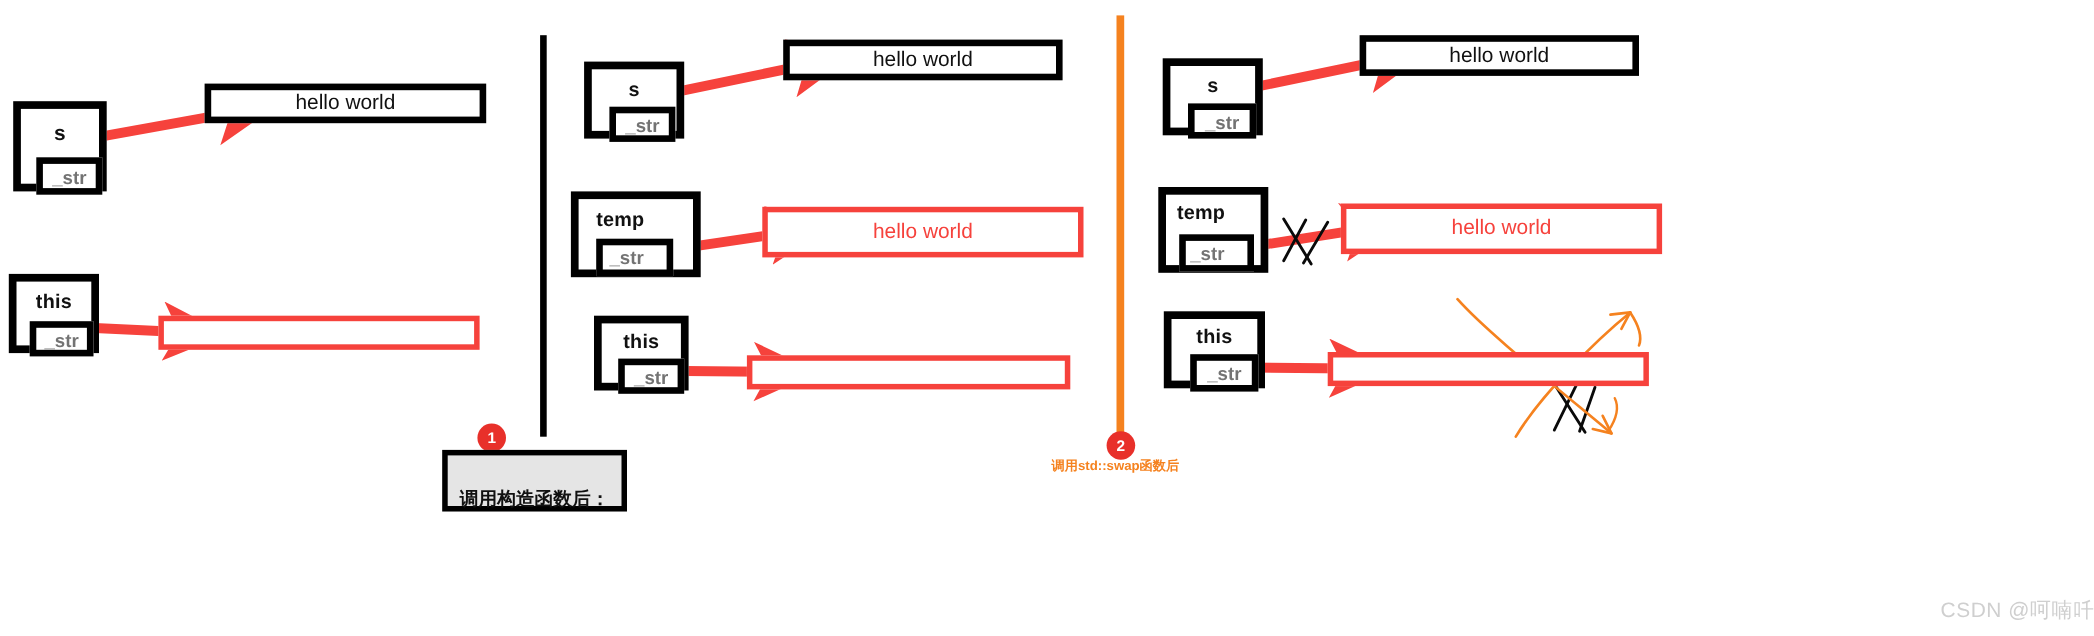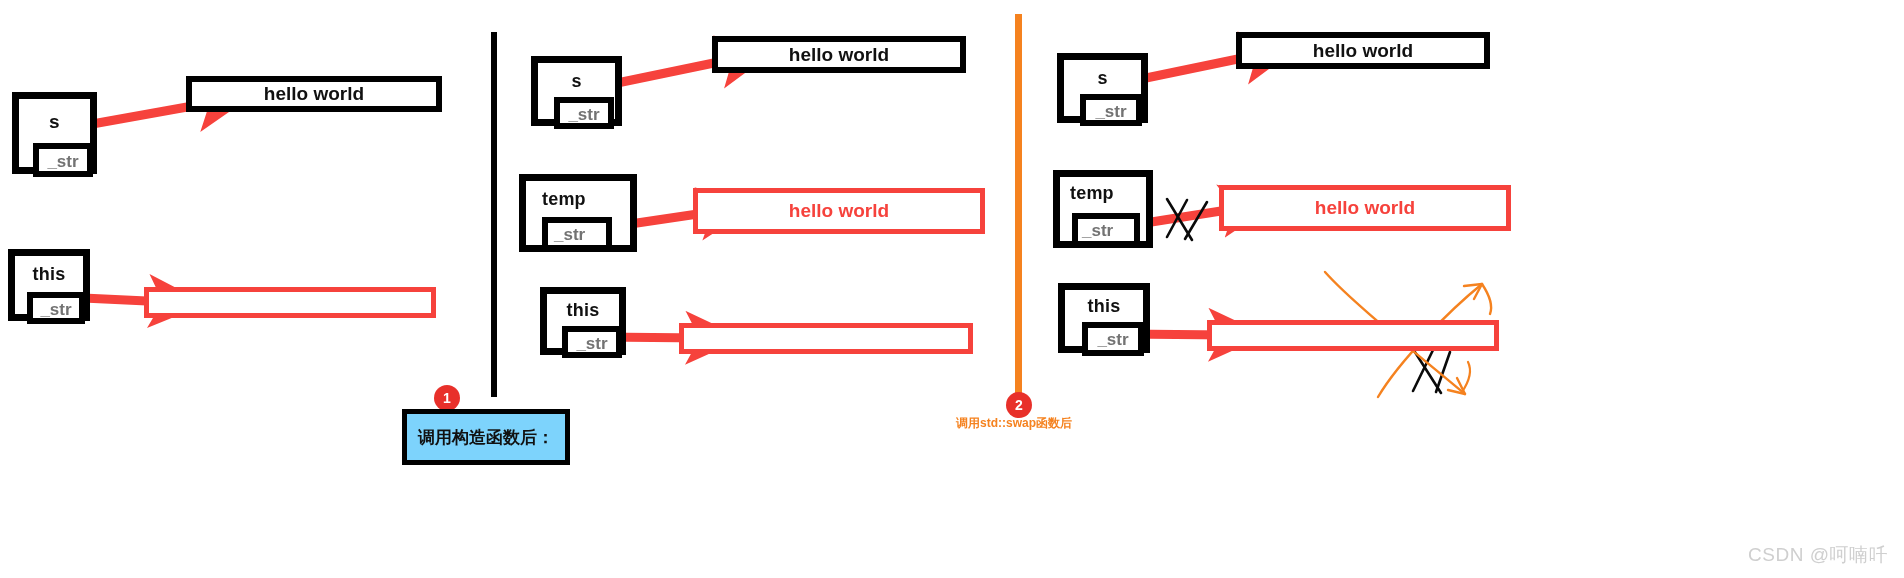--- a/index.html
+++ b/index.html
@@ -53,21 +53,21 @@
   }
 
   
   .heapbox {
     position: absolute;
     box-sizing: border-box;
     background: #ffffff;
     display: flex;
     align-items: center;
     justify-content: center;
-    font-weight: bold;
+    font-weight: normal;
     white-space: nowrap;
   }
   .heapbox.black {
     border: 6px solid #000000;
     color: #111111;
   }
   .heapbox.red {
     border: 5px solid #f6423c;
     color: #f6423c;
   }
@@ -112,24 +112,24 @@
     align-items: center;
     justify-content: center;
     line-height: 1;
   }
 
   
   .caption-box {
     position: absolute;
     box-sizing: border-box;
     border: 5px solid #000000;
-    background: #7dd3fc;
+    background: #e5e5e5;
     color: #111111;
     font-weight: bold;
-    padding-top: 12px;
+    padding-top: 28px;
     text-align: center;
     white-space: nowrap;
   }
   .caption-plain {
     position: absolute;
     color: #f5821f;
     font-weight: bold;
     white-space: nowrap;
   }
 
@@ -291,15 +291,15 @@
       </div>
     </div>
 
     <div class="heapbox empty-red" style="left:1207px; top:320px; width:292px; height:31px; font-size:18px;"></div>
 
     <div class="badge" style="left:1006px; top:392px;">2</div>
 
     <div class="caption-plain" style="left:956px; top:415px; font-size:12px;text-align:center;">调用std::swap函数后</div>
   </div>
 
-  <div class="watermark" style="right:16px; bottom:10px;margin-top:16px;">CSDN @呵喃吀</div>
+  <div class="watermark" style="right:0; bottom:10px;margin-top:16px;">CSDN @呵喃吀</div>
 
 </div>
 
 </body></html>

